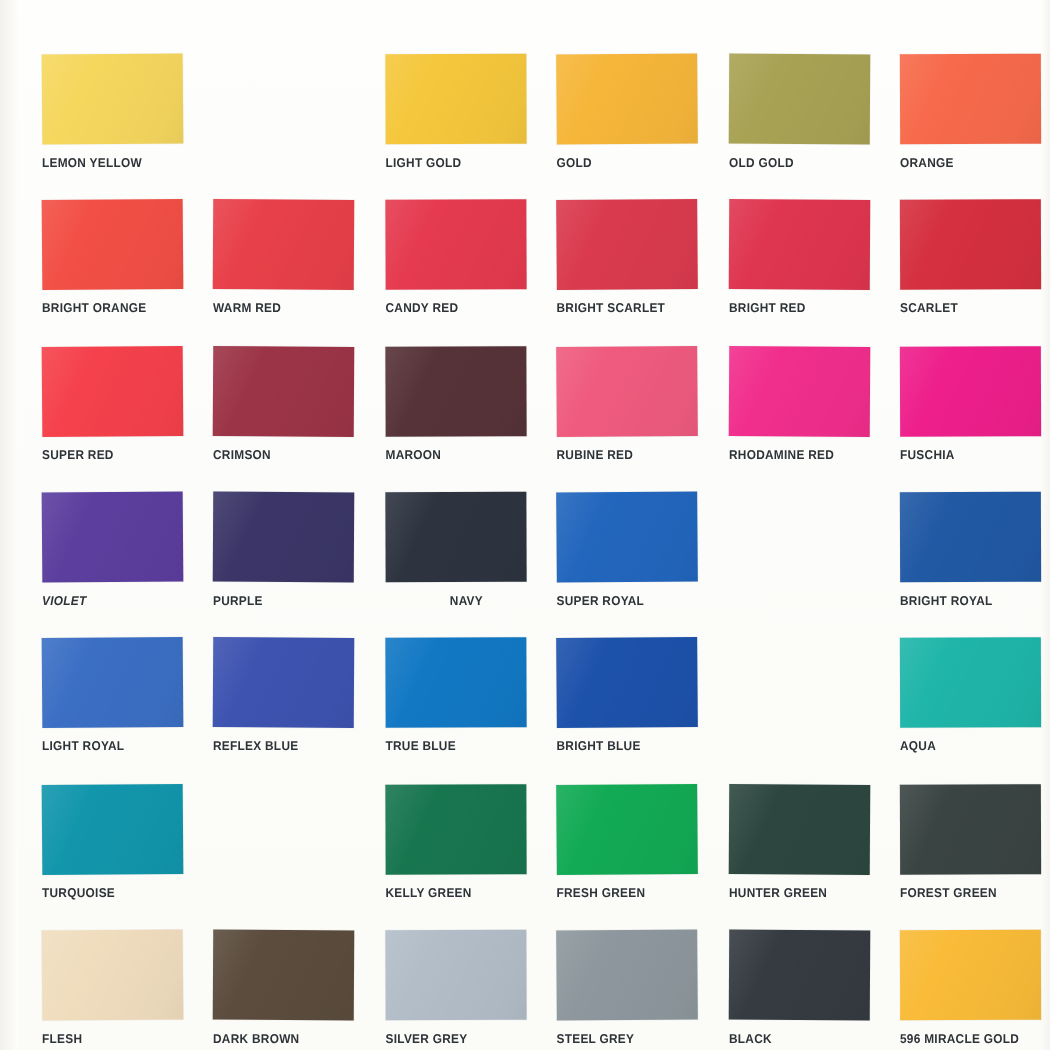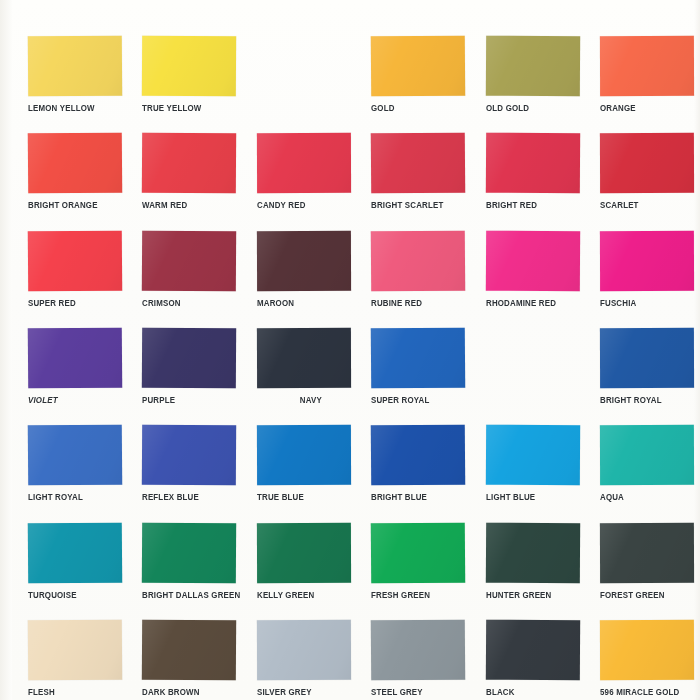--- a/index.html
+++ b/index.html
@@ -87,23 +87,23 @@
 </head>
 <body>
 
 <div id="page">
   <div id="paper-edge-left"></div>
   <div id="swatch-grid">
       <div class="swatch-cell" style="left: 28px; top: 20px;">
         <div class="swatch-chip tilt-a" style="background: rgb(245, 215, 94);"></div>
         <div class="swatch-label" style="color: rgb(46, 51, 56);">LEMON YELLOW</div>
       </div>
-      <div class="swatch-cell" style="left: 142.4px; top: 20px;">
-        <div class="swatch-chip tilt-b" style="background: rgb(247, 225, 66);"></div>
-        <div class="swatch-label" style="color: rgb(46, 51, 56);">TRUE YELLOW</div>
+      <div class="swatch-cell" style="left: 256.8px; top: 20px;">
+        <div class="swatch-chip tilt-c" style="background: rgb(245, 199, 60);"></div>
+        <div class="swatch-label" style="color: rgb(46, 51, 56);">LIGHT GOLD</div>
       </div>
       <div class="swatch-cell" style="left: 371.2px; top: 20px;">
         <div class="swatch-chip tilt-a" style="background: rgb(246, 182, 58);"></div>
         <div class="swatch-label" style="color: rgb(46, 51, 56);">GOLD</div>
       </div>
       <div class="swatch-cell" style="left: 485.6px; top: 20px;">
         <div class="swatch-chip tilt-b" style="background: rgb(168, 162, 84);"></div>
         <div class="swatch-label" style="color: rgb(46, 51, 56);">OLD GOLD</div>
       </div>
       <div class="swatch-cell" style="left: 600px; top: 20px;">
@@ -187,36 +187,28 @@
         <div class="swatch-label" style="color: rgb(46, 51, 56);">REFLEX BLUE</div>
       </div>
       <div class="swatch-cell" style="left: 256.8px; top: 409.2px;">
         <div class="swatch-chip tilt-c" style="background: rgb(18, 120, 196);"></div>
         <div class="swatch-label" style="color: rgb(46, 51, 56);">TRUE BLUE</div>
       </div>
       <div class="swatch-cell" style="left: 371.2px; top: 409.2px;">
         <div class="swatch-chip tilt-a" style="background: rgb(29, 82, 171);"></div>
         <div class="swatch-label" style="color: rgb(46, 51, 56);">BRIGHT BLUE</div>
       </div>
-      <div class="swatch-cell" style="left: 485.6px; top: 409.2px;">
-        <div class="swatch-chip tilt-b" style="background: rgb(21, 163, 224);"></div>
-        <div class="swatch-label" style="color: rgb(46, 51, 56);">LIGHT BLUE</div>
-      </div>
       <div class="swatch-cell" style="left: 600px; top: 409.2px;">
         <div class="swatch-chip tilt-c" style="background: rgb(31, 181, 169);"></div>
         <div class="swatch-label" style="color: rgb(46, 51, 56);">AQUA</div>
       </div>
       <div class="swatch-cell" style="left: 28px; top: 506.5px;">
         <div class="swatch-chip tilt-a" style="background: rgb(18, 150, 172);"></div>
         <div class="swatch-label" style="color: rgb(46, 51, 56);">TURQUOISE</div>
       </div>
-      <div class="swatch-cell" style="left: 142.4px; top: 506.5px;">
-        <div class="swatch-chip tilt-b" style="background: rgb(20, 133, 90);"></div>
-        <div class="swatch-label" style="color: rgb(46, 51, 56);">BRIGHT DALLAS GREEN</div>
-      </div>
       <div class="swatch-cell" style="left: 256.8px; top: 506.5px;">
         <div class="swatch-chip tilt-c" style="background: rgb(24, 118, 79);"></div>
         <div class="swatch-label" style="color: rgb(46, 51, 56);">KELLY GREEN</div>
       </div>
       <div class="swatch-cell" style="left: 371.2px; top: 506.5px;">
         <div class="swatch-chip tilt-a" style="background: rgb(18, 170, 85);"></div>
         <div class="swatch-label" style="color: rgb(46, 51, 56);">FRESH GREEN</div>
       </div>
       <div class="swatch-cell" style="left: 485.6px; top: 506.5px;">
         <div class="swatch-chip tilt-b" style="background: rgb(45, 71, 64);"></div>

